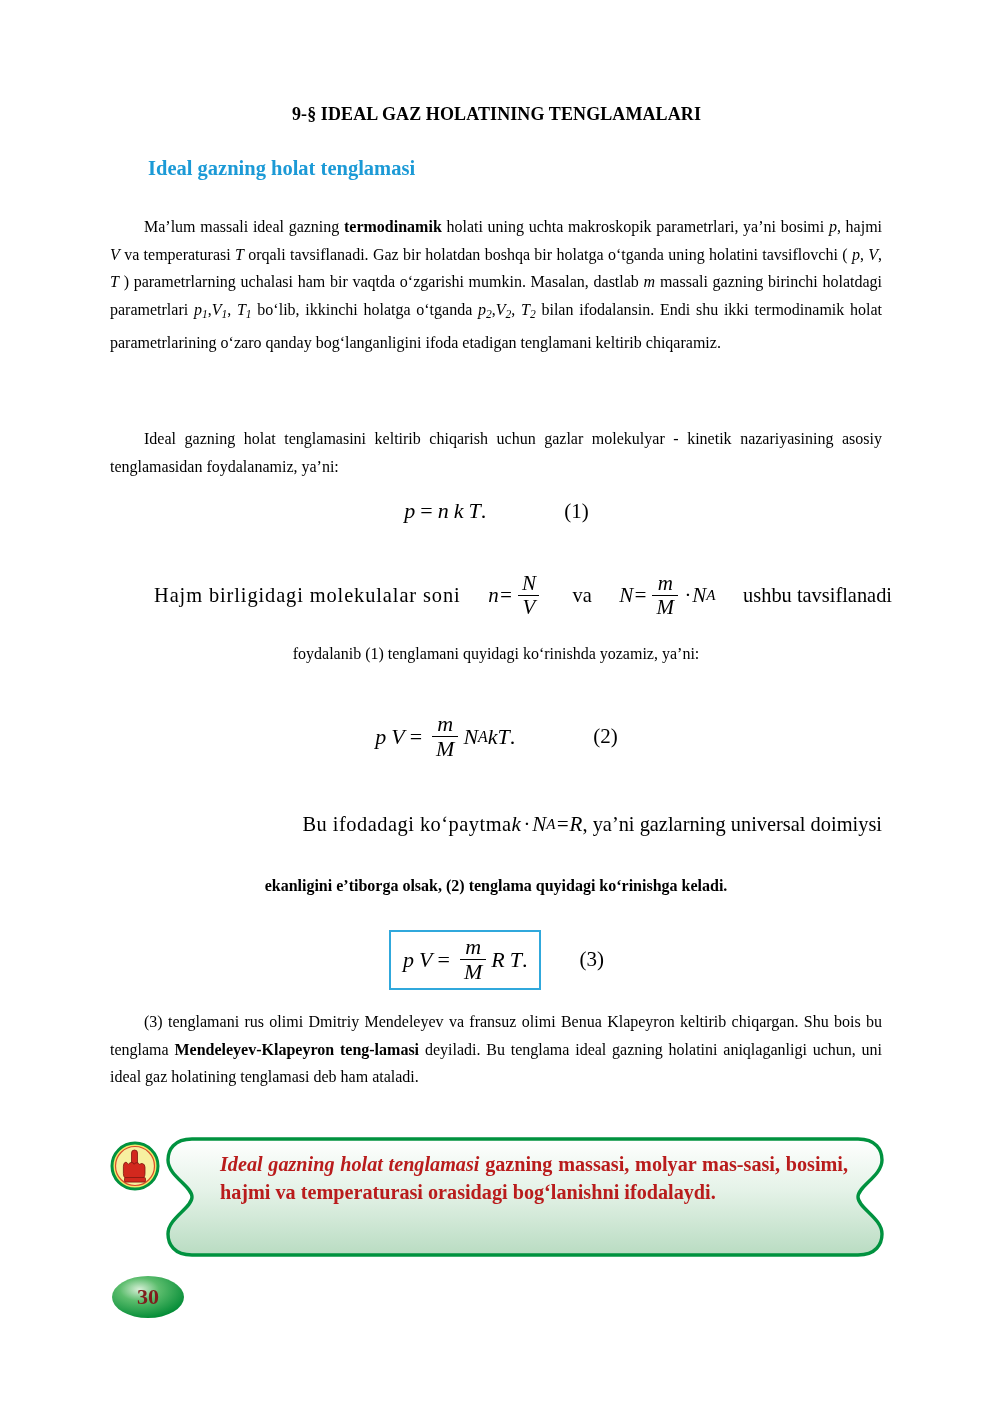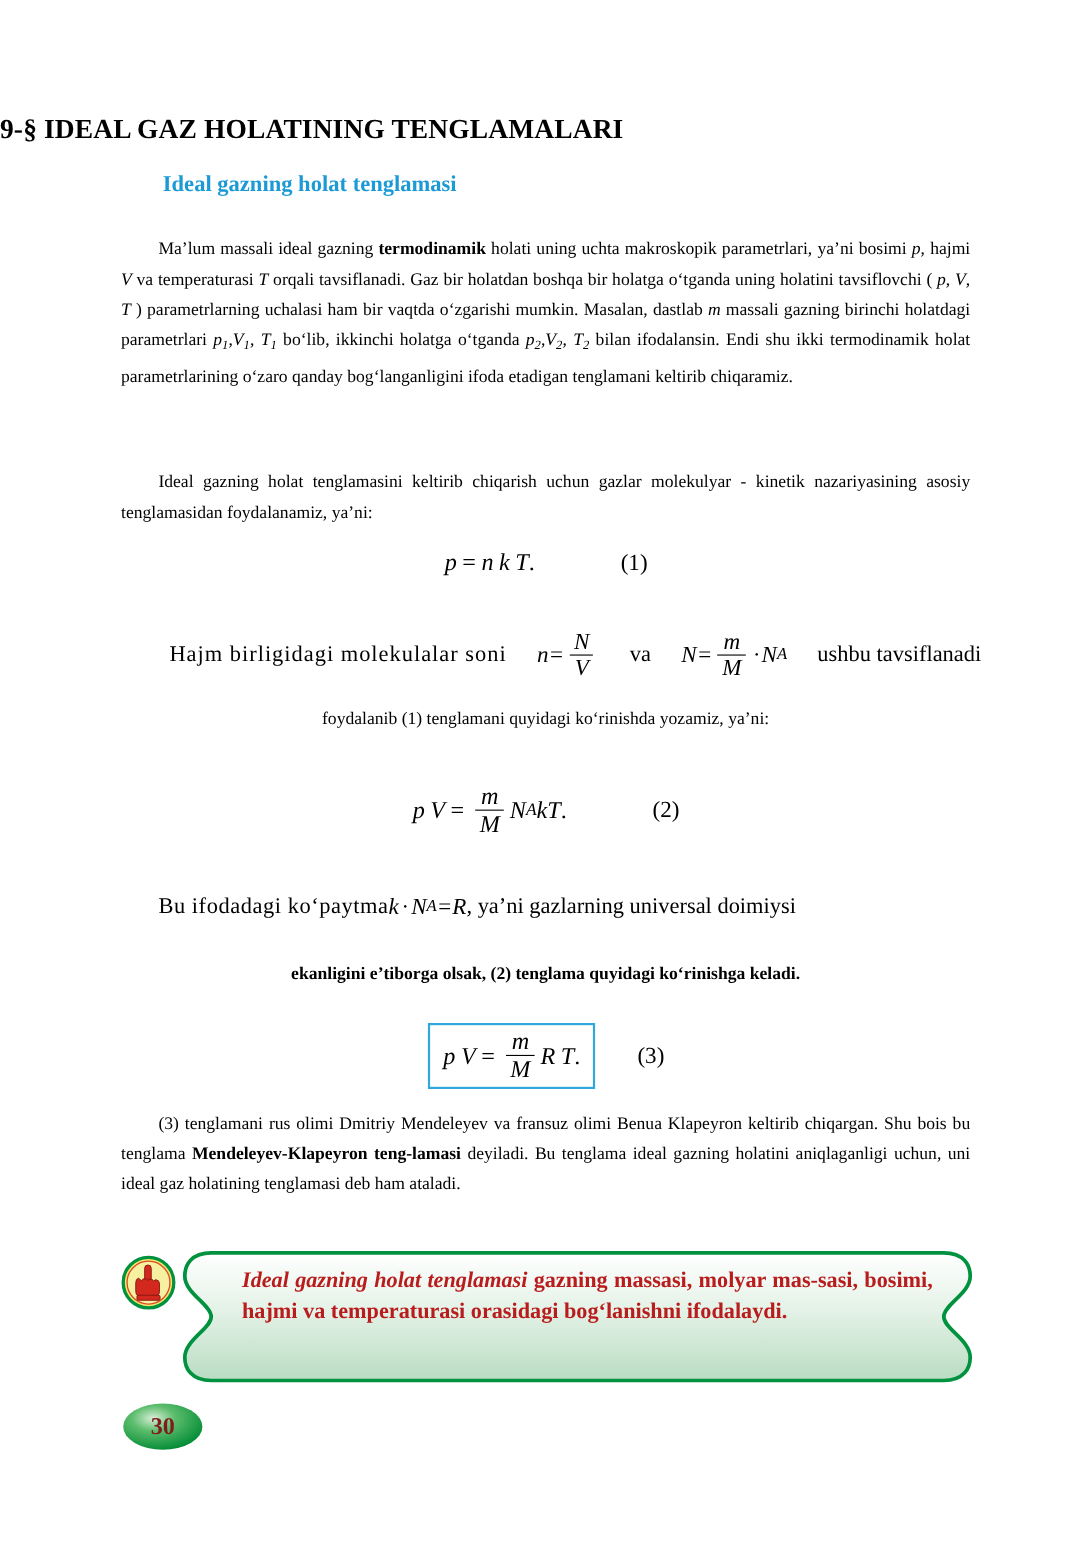--- a/index.html
+++ b/index.html
@@ -21,22 +21,22 @@
     width: 993px;
     height: 1418px;
     padding: 0;
   }
 
   
   .doc-title {
     position: absolute;
     left: 0; top: 104px;
     width: 993px;
-    text-align: left;
-    font-size: 25px;
+    text-align: center;
+    font-size: 18px;
     font-weight: bold;
     letter-spacing: 0.1px;
   }
 
   
   .doc-subtitle {
     position: absolute;
     left: 148px; top: 157px;
     font-size: 20.5px;
     font-weight: bold;
@@ -246,21 +246,21 @@
       </span>
       <span>N</span>
         <span class="sub">A</span>
         <span>k</span>
         <span>T</span>
         <span style="font-style:normal">.</span>
     </span>
     <span class="eq-num">(2)</span>
   </div>
 
-  <div style="position:absolute; left:110px; top:812px; width:772px; font-size:20.4px; display:flex; align-items:center; justify-content:flex-start;">
+  <div style="position:absolute; left:110px; top:812px; width:772px; font-size:20.4px; display:flex; align-items:center; justify-content:flex-end;">
     <span style="padding-left:34px; letter-spacing:0.5px;">Bu  ifodadagi  ko‘paytma</span>
     <span class="inline-math">
       <span>k</span>
         <span class="op" style="padding:0 3px">·</span>
         <span>N</span>
         <span class="sub">A</span>
         <span class="op">=</span>
         <span>R</span>
     </span>
     <span>,  ya’ni  gazlarning  universal  doimiysi</span>

